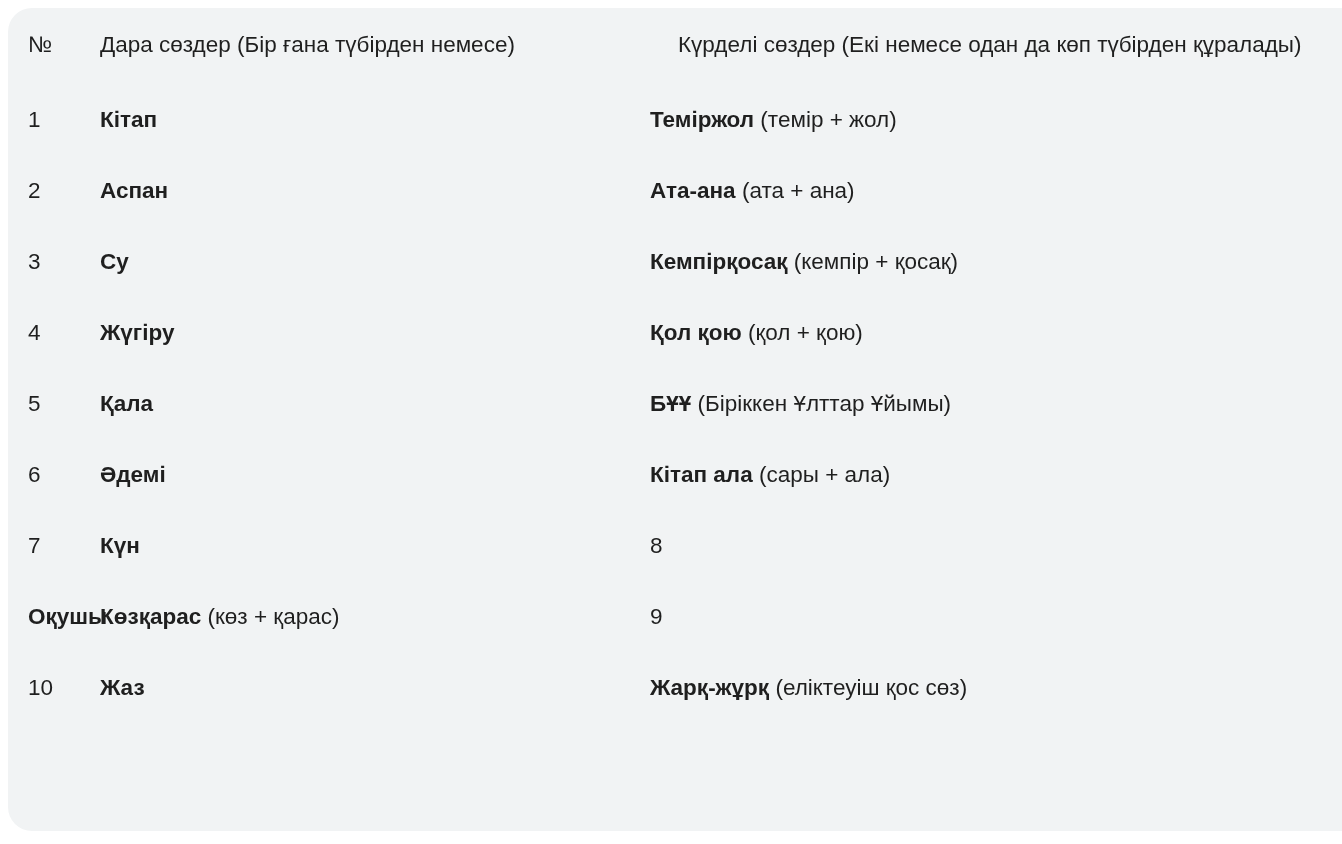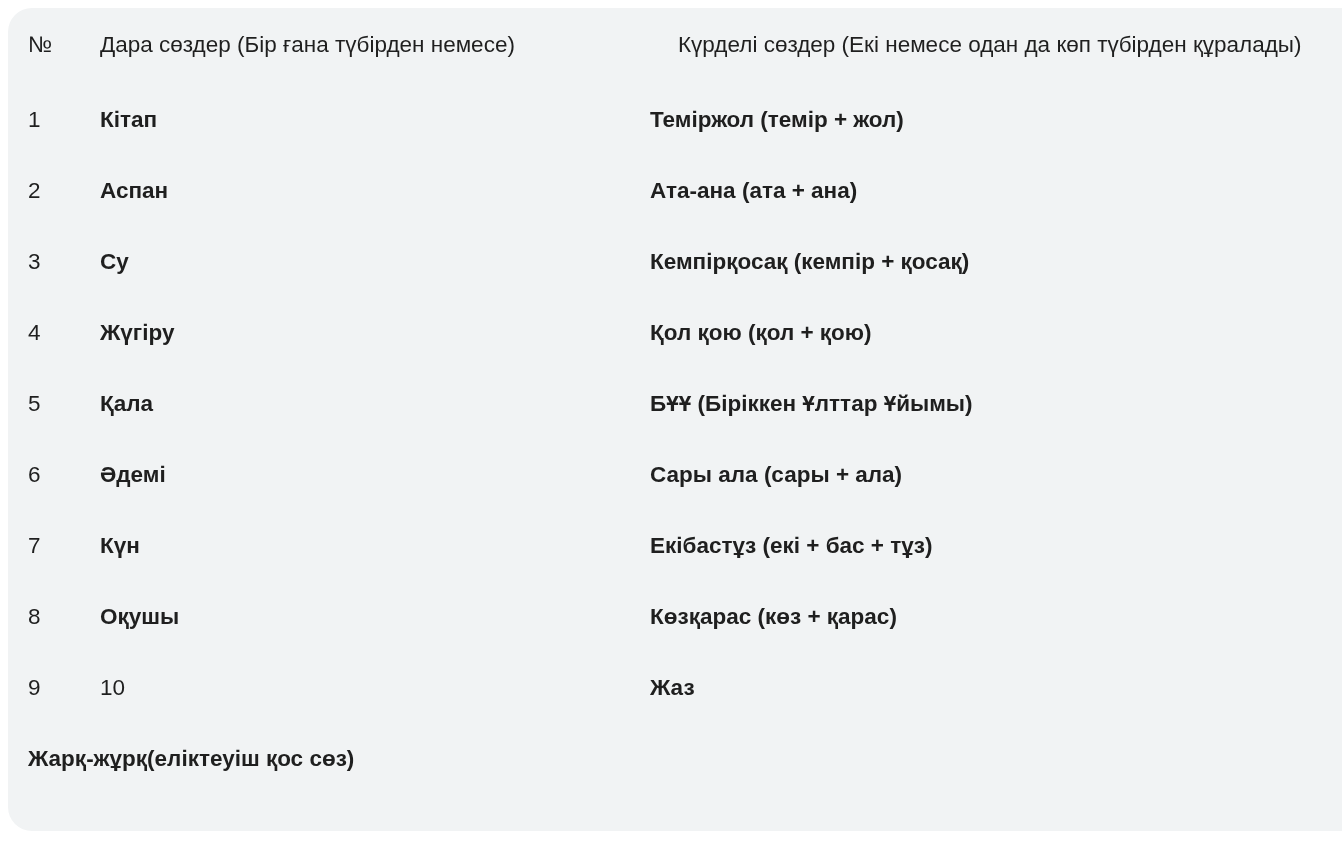--- a/index.html
+++ b/index.html
@@ -44,21 +44,21 @@
   .data-cell {
     height: 71px;
     display: flex;
     align-items: center;
     white-space: nowrap;
   }
   .word-bold {
     font-weight: 700;
   }
   .word-note {
-    font-weight: 700;
+    font-weight: 400;
   }
   .spacer {
     display: inline-block;
     width: 0.28em;
   }
 </style>
 </head>
 <body style="background: rgb(255, 255, 255); color: rgb(31, 31, 31);">
 
 <div class="card" style="background: rgb(241, 243, 244);">
@@ -116,33 +116,28 @@
     <span class="word-bold">БҰҰ</span>
         <span class="spacer"></span>
         <span class="word-note">(Біріккен Ұлттар Ұйымы)</span>
   </div>
 
   <div class="cell data-cell col-num">6</div>
   <div class="cell data-cell col-simple">
     <span class="word-bold">Әдемі</span>
   </div>
   <div class="cell data-cell col-compound">
-    <span class="word-bold">Сары ала</span>
+    <span class="word-bold">Кітап ала</span>
         <span class="spacer"></span>
         <span class="word-note">(сары + ала)</span>
   </div>
 
   <div class="cell data-cell col-num">7</div>
   <div class="cell data-cell col-simple">
     <span class="word-bold">Күн</span>
-  </div>
-  <div class="cell data-cell col-compound">
-    <span class="word-bold">Екібастұз</span>
-        <span class="spacer"></span>
-        <span class="word-note">(екі + бас + тұз)</span>
   </div>
 
   <div class="cell data-cell col-num">8</div>
   <div class="cell data-cell col-simple">
     <span class="word-bold">Оқушы</span>
   </div>
   <div class="cell data-cell col-compound">
     <span class="word-bold">Көзқарас</span>
         <span class="spacer"></span>
         <span class="word-note">(көз + қарас)</span>

